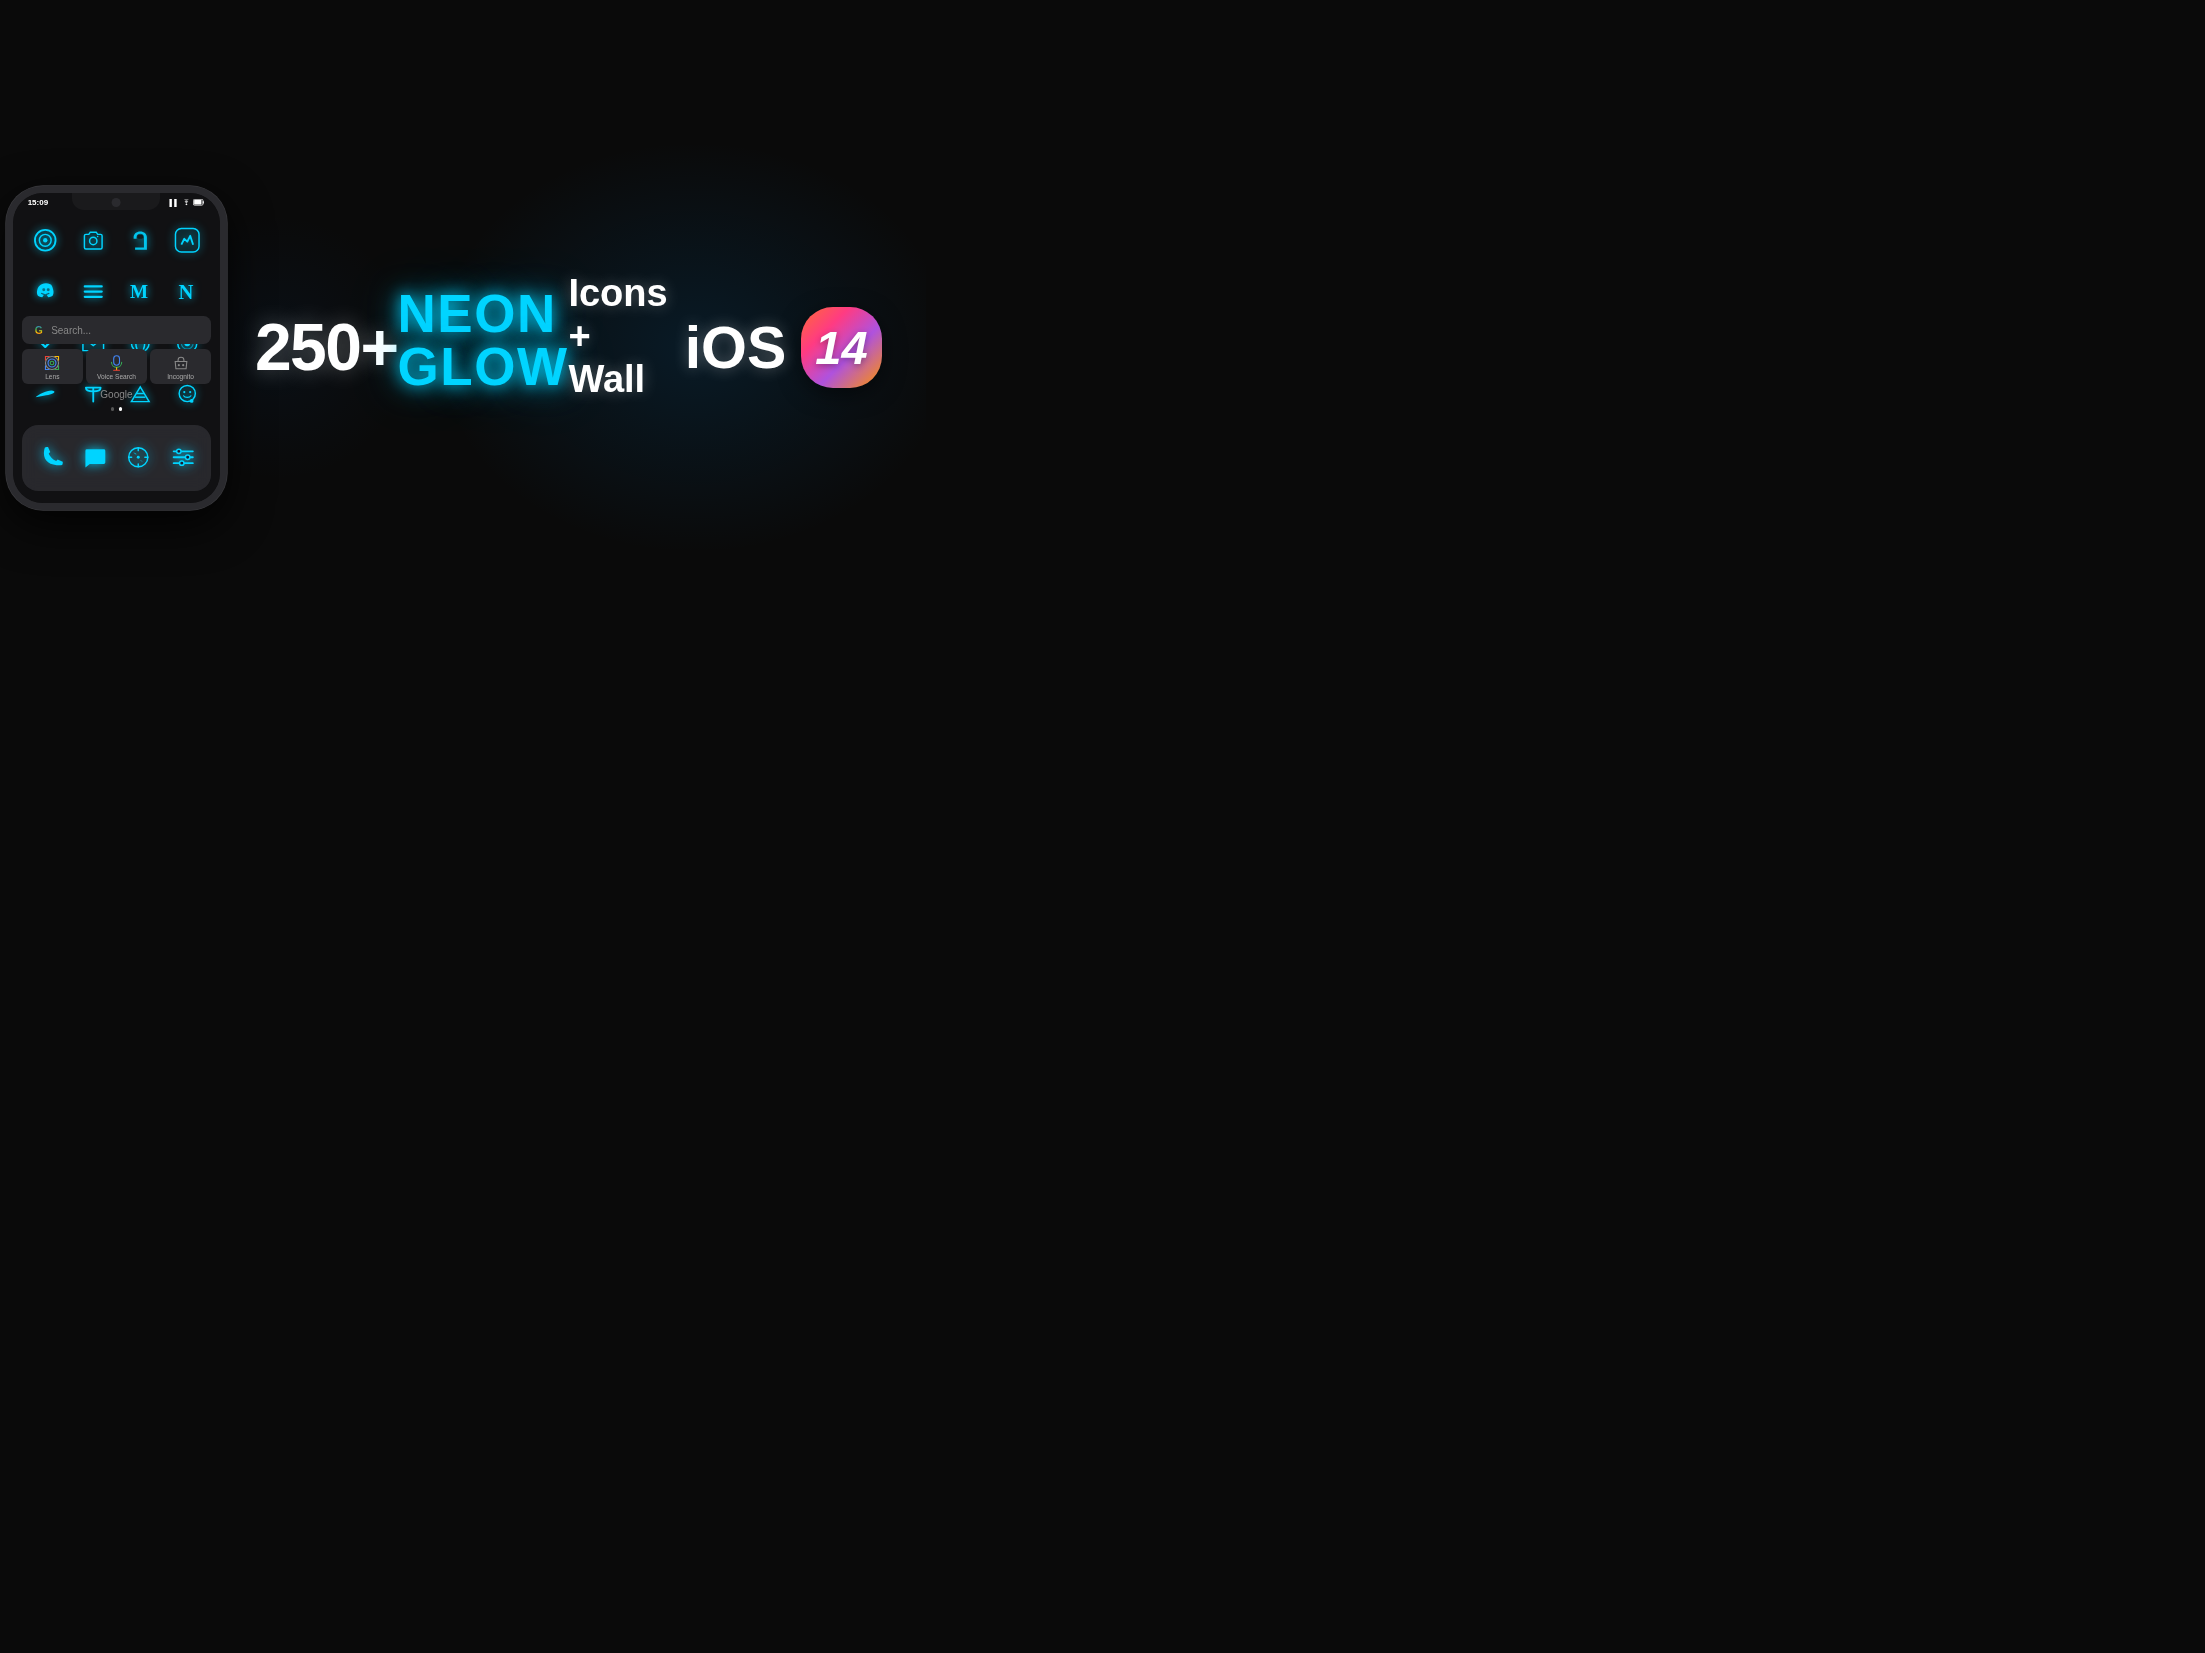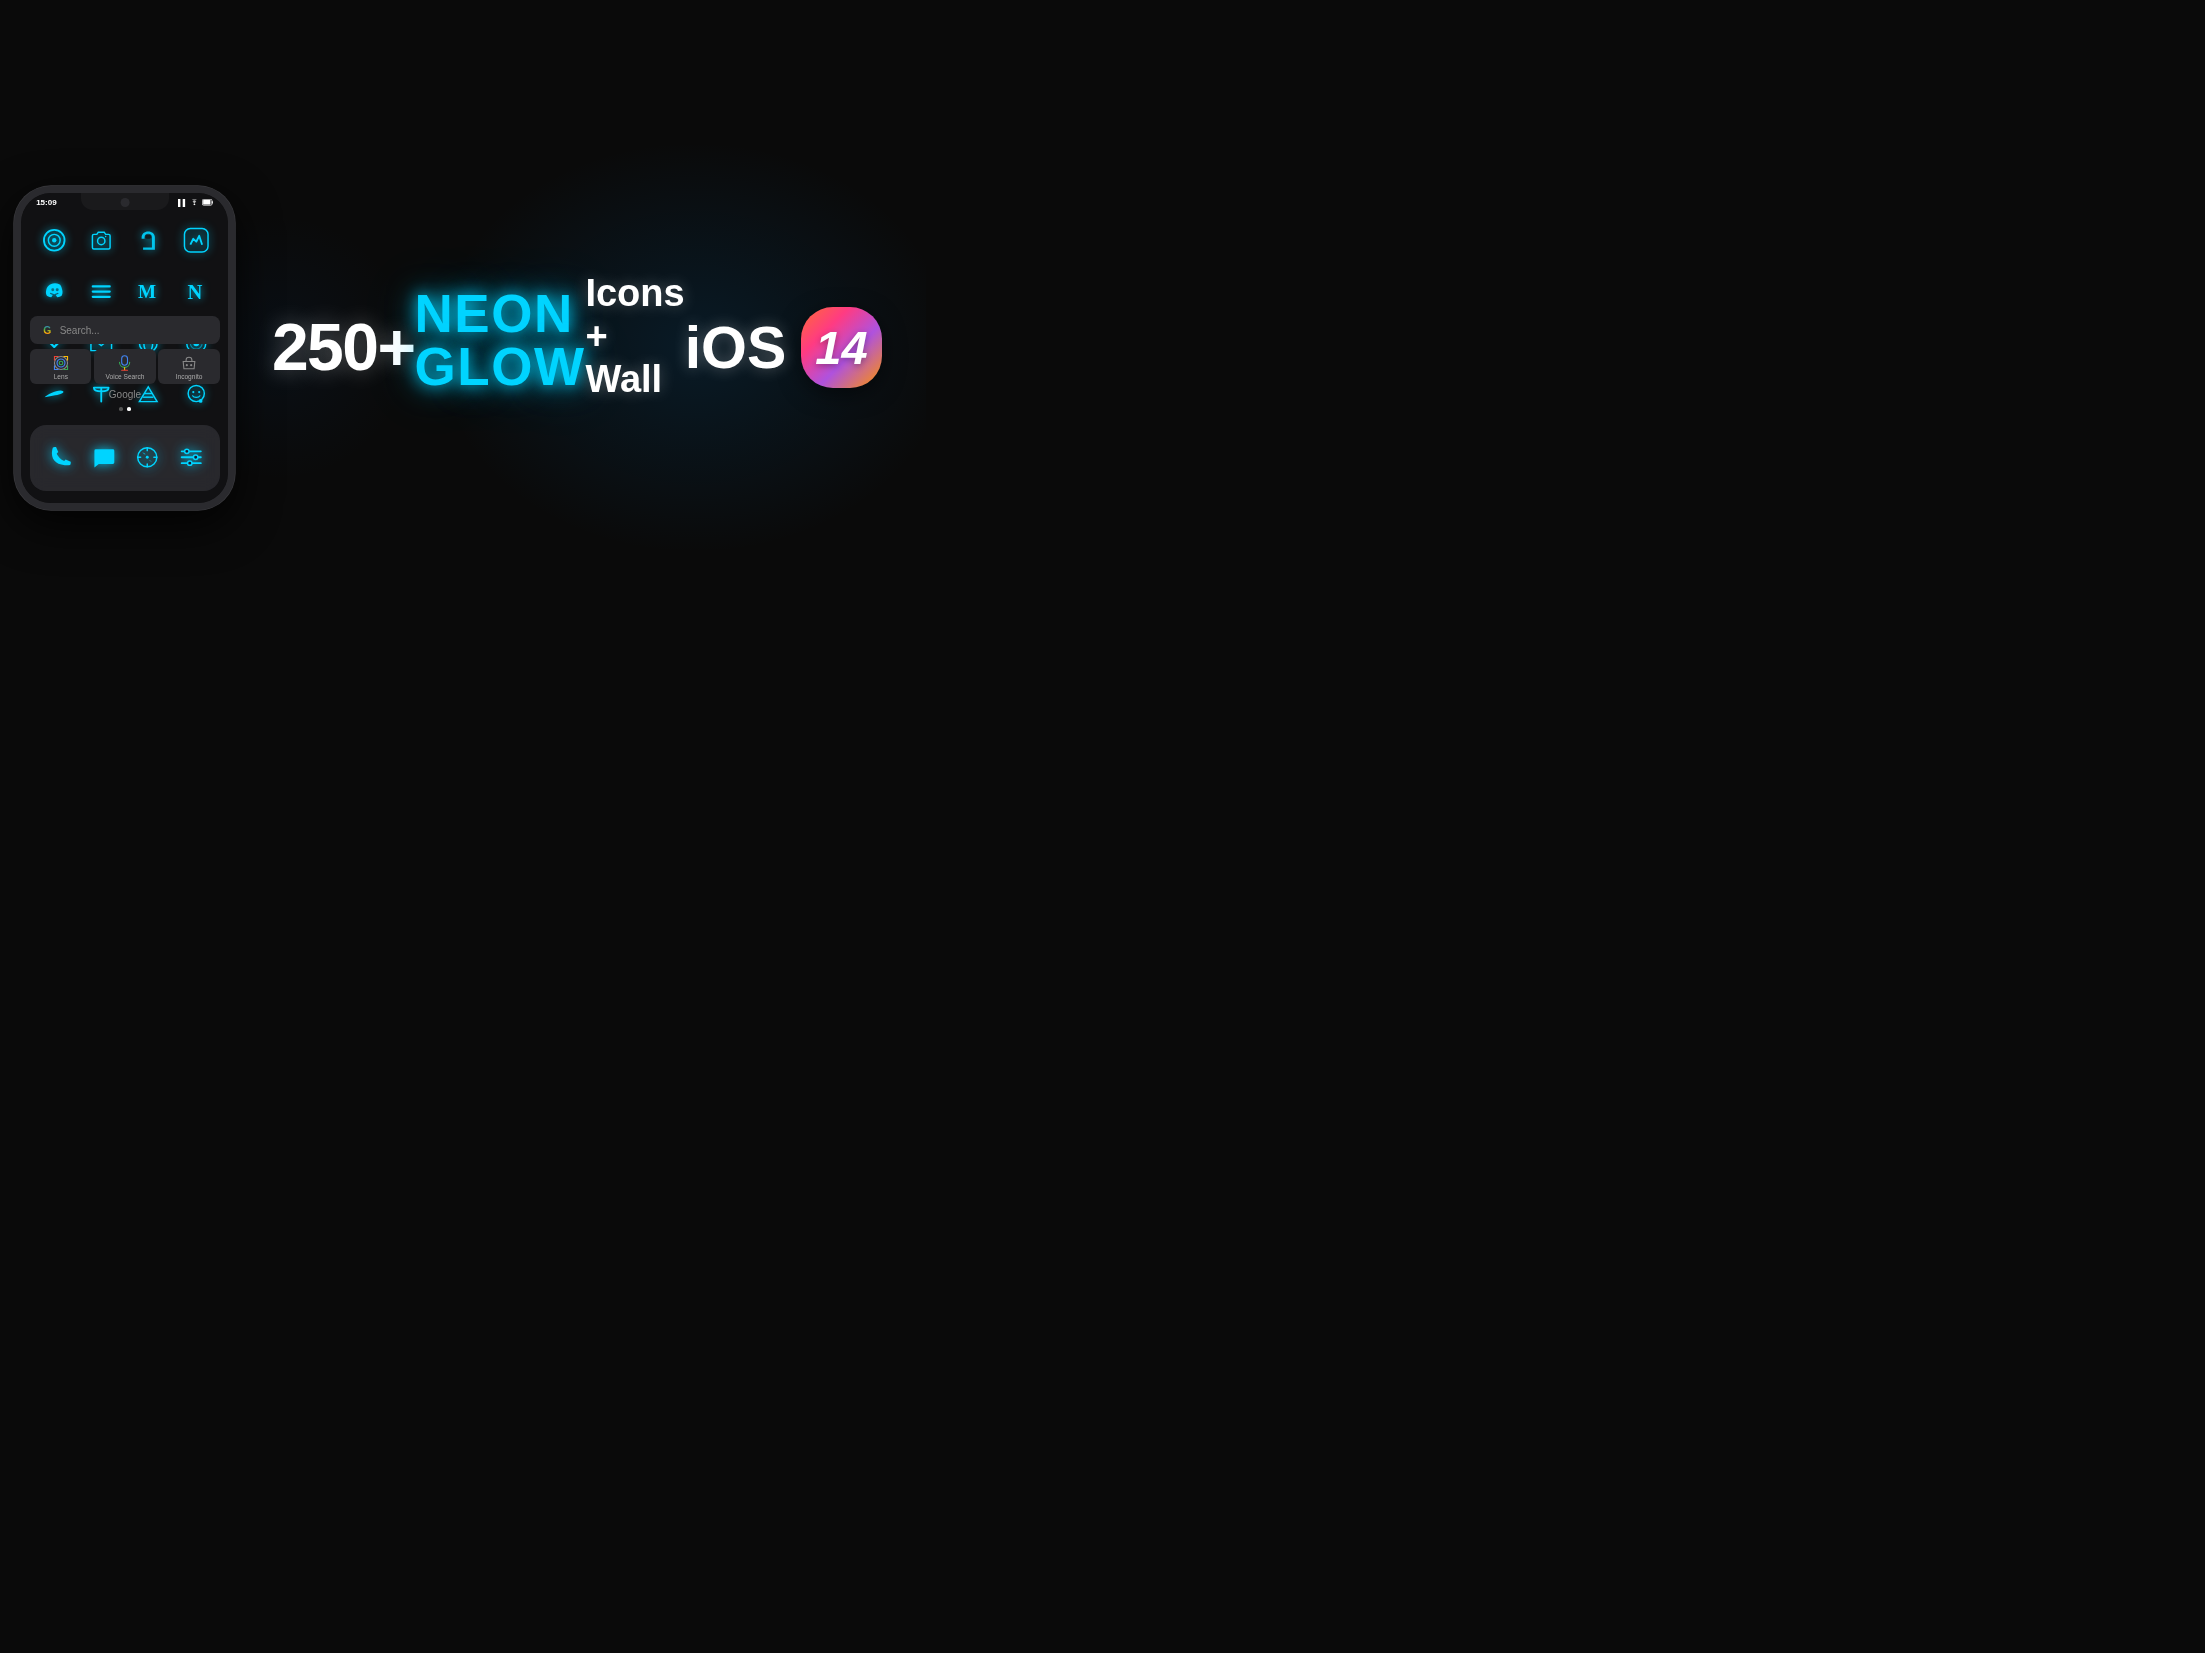--- a/index.html
+++ b/index.html
@@ -378,20 +378,21 @@
       display: flex;
       align-items: center;
       gap: 14.7px;
     }
 
     .ios-text {
       font-size: 59px;
       font-weight: 700;
       color: white;
       text-shadow: 0 0 14.7px rgba(255,255,255,0.3);
+      margin-left: 17px;
     }
 
     .ios14-badge {
       width: 81px;
       height: 81px;
       background: linear-gradient(135deg, #FF6B35 0%, #FF3B82 30%, #AF52DE 60%, #FF9500 100%);
       border-radius: 32px;
       display: flex;
       align-items: center;
       justify-content: center;

